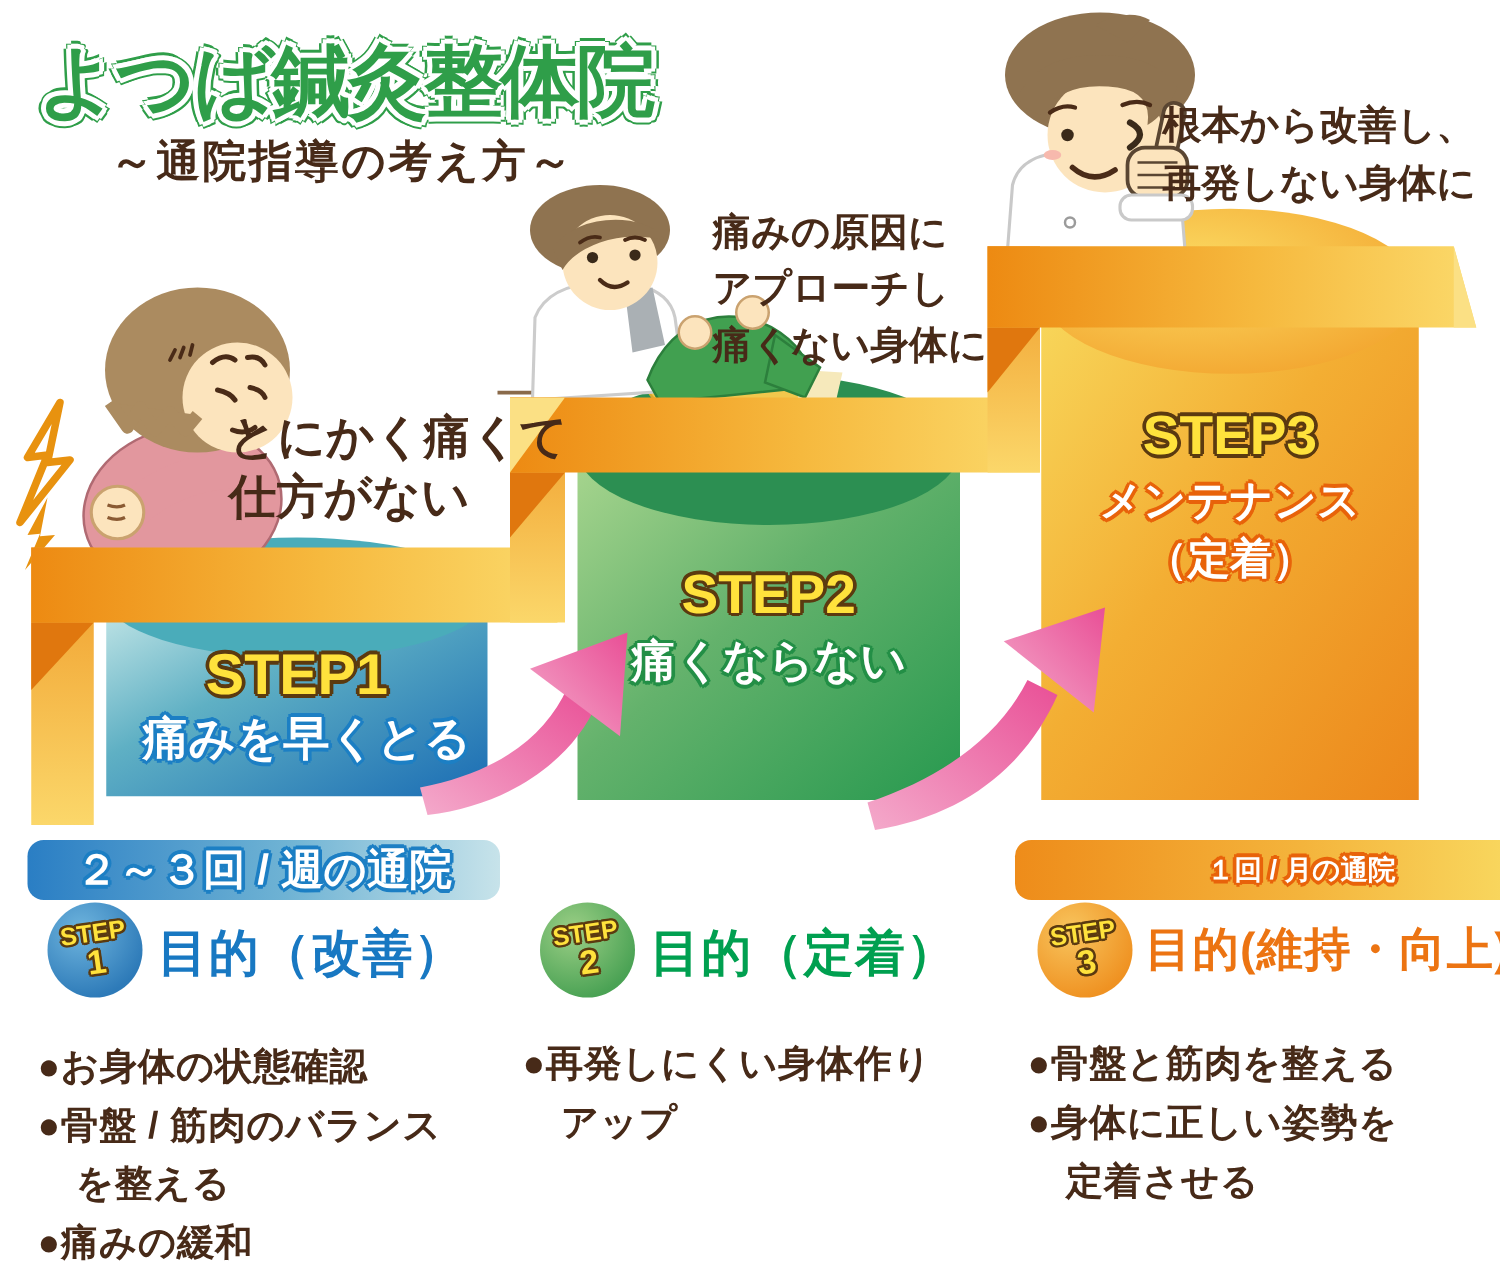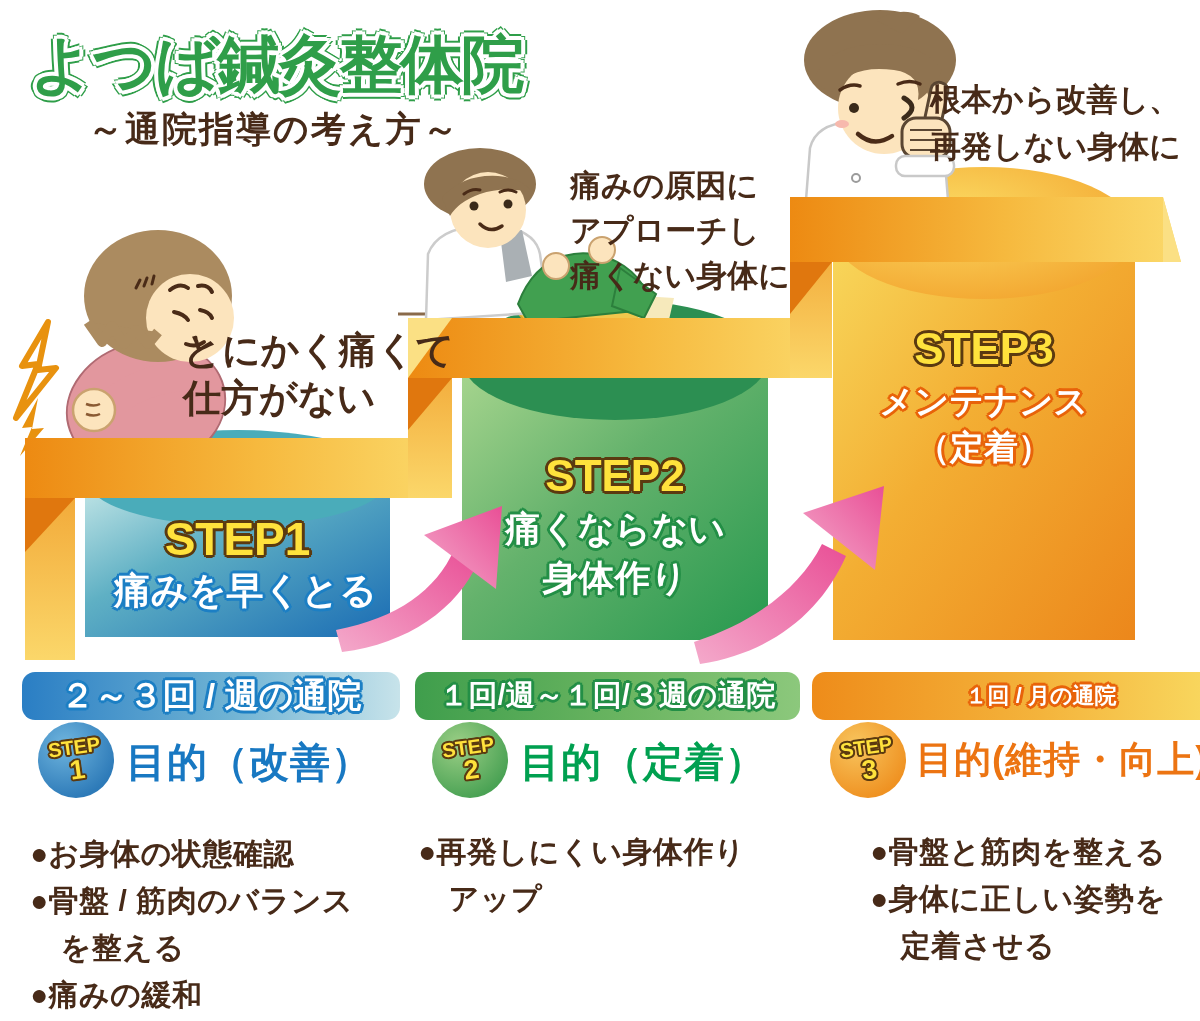--- a/index.html
+++ b/index.html
@@ -76,21 +76,21 @@
   .purpose{position:absolute;top:735px;font-weight:800;letter-spacing:1px;}
   .pp1{left:126px;font-size:40px;color:#1878c2;}
   .pp2{left:520px;font-size:40px;color:#00a050;}
   .pp3{left:916px;font-size:37px;color:#ec7412;}
 
   
   .points{position:absolute;font-weight:700;color:#472a18;font-size:30px;
           line-height:47px;letter-spacing:0.5px;white-space:pre;}
   .pt1{left:30px;top:830px;}
   .pt2{left:418px;top:828px;}
-  .pt3{left:822px;top:828px;margin-left:48px;}
+  .pt3{left:822px;top:828px;}
 </style>
 </head>
 <body>
 
 <div id="stage">
 
   <svg id="art" width="1200" height="1021" viewBox="0 0 1200 1021">
     <defs>
       <linearGradient id="gt" x1="0" y1="0" x2="1" y2="0">
         <stop offset="0" stop-color="#ed8a12"></stop>
@@ -240,33 +240,31 @@
   <div class="cylblock c1">
     <div class="stepnum ol-step">STEP1</div>
     <div class="ol-blue">
         <div class="ct-line">痛みを早くとる</div>
       </div>
   </div>
   <div class="cylblock c2">
     <div class="stepnum ol-step">STEP2</div>
     <div class="ol-green">
         <div class="ct-line">痛くならない</div>
-        <div class="ct-line">身体作り</div>
       </div>
   </div>
   <div class="cylblock c3">
     <div class="stepnum ol-step">STEP3</div>
     <div class="ol-orange">
         <div class="ct-line">メンテナンス</div>
         <div class="ct-line">（定着）</div>
       </div>
   </div>
 
   <div class="banner bn1 ol-blue">２～３回 / 週の通院</div>
-  <div class="banner bn2 ol-green">１回/週～１回/３週の通院</div>
   <div class="banner bn3 ol-orange">１回 / 月の通院</div>
 
   <div class="badge bd1">
     <div class="badge-inner ol-badge">
       <div class="badge-step">STEP</div>
       <div class="badge-num">1</div>
     </div>
   </div>
   <div class="badge bd2">
     <div class="badge-inner ol-badge">

